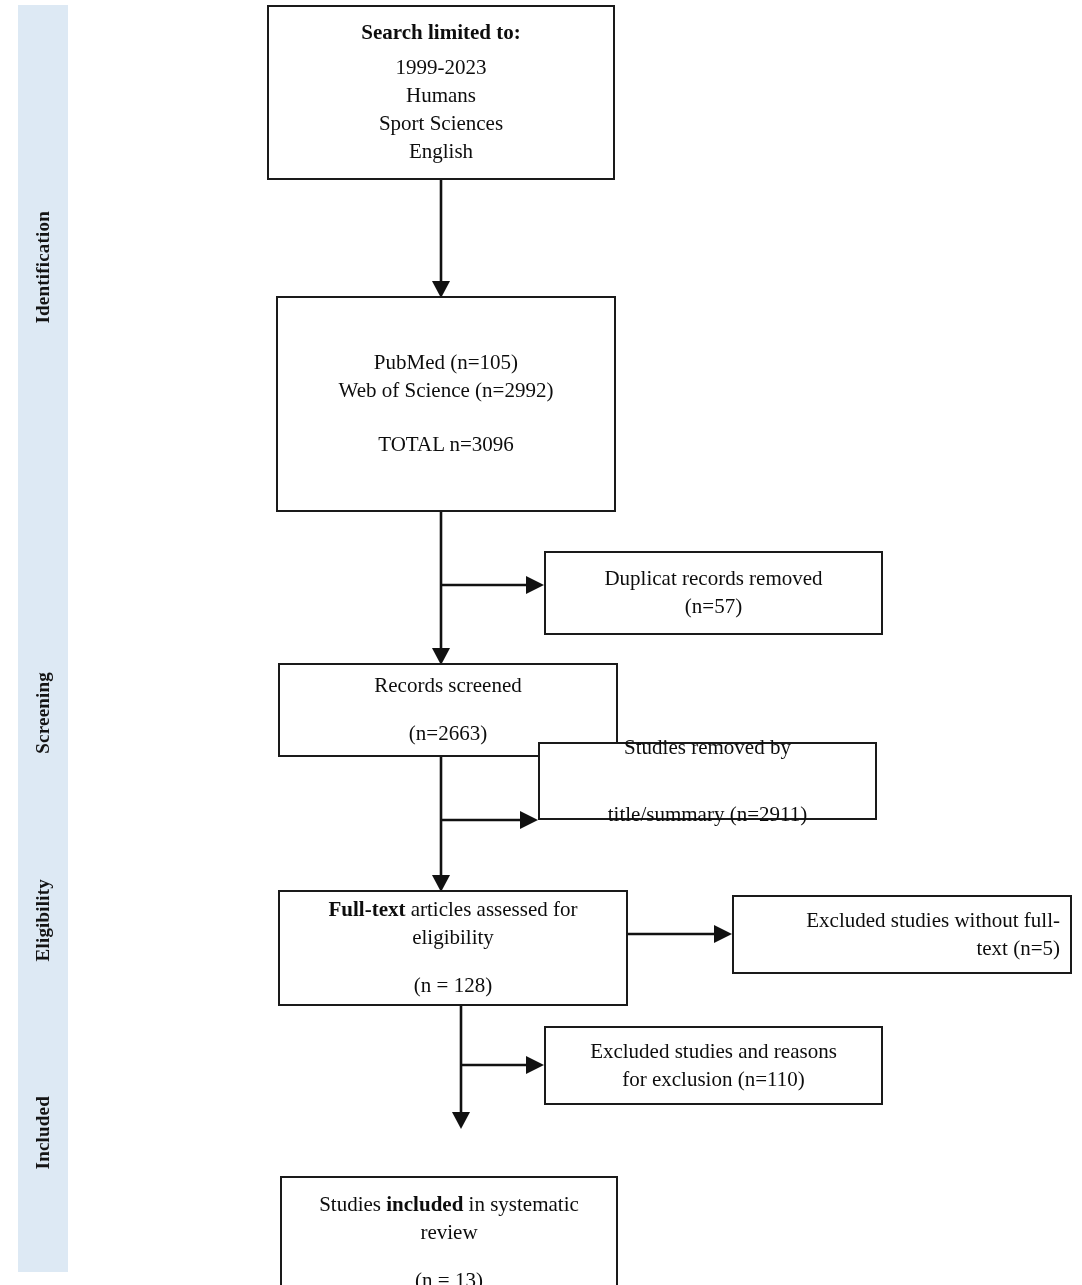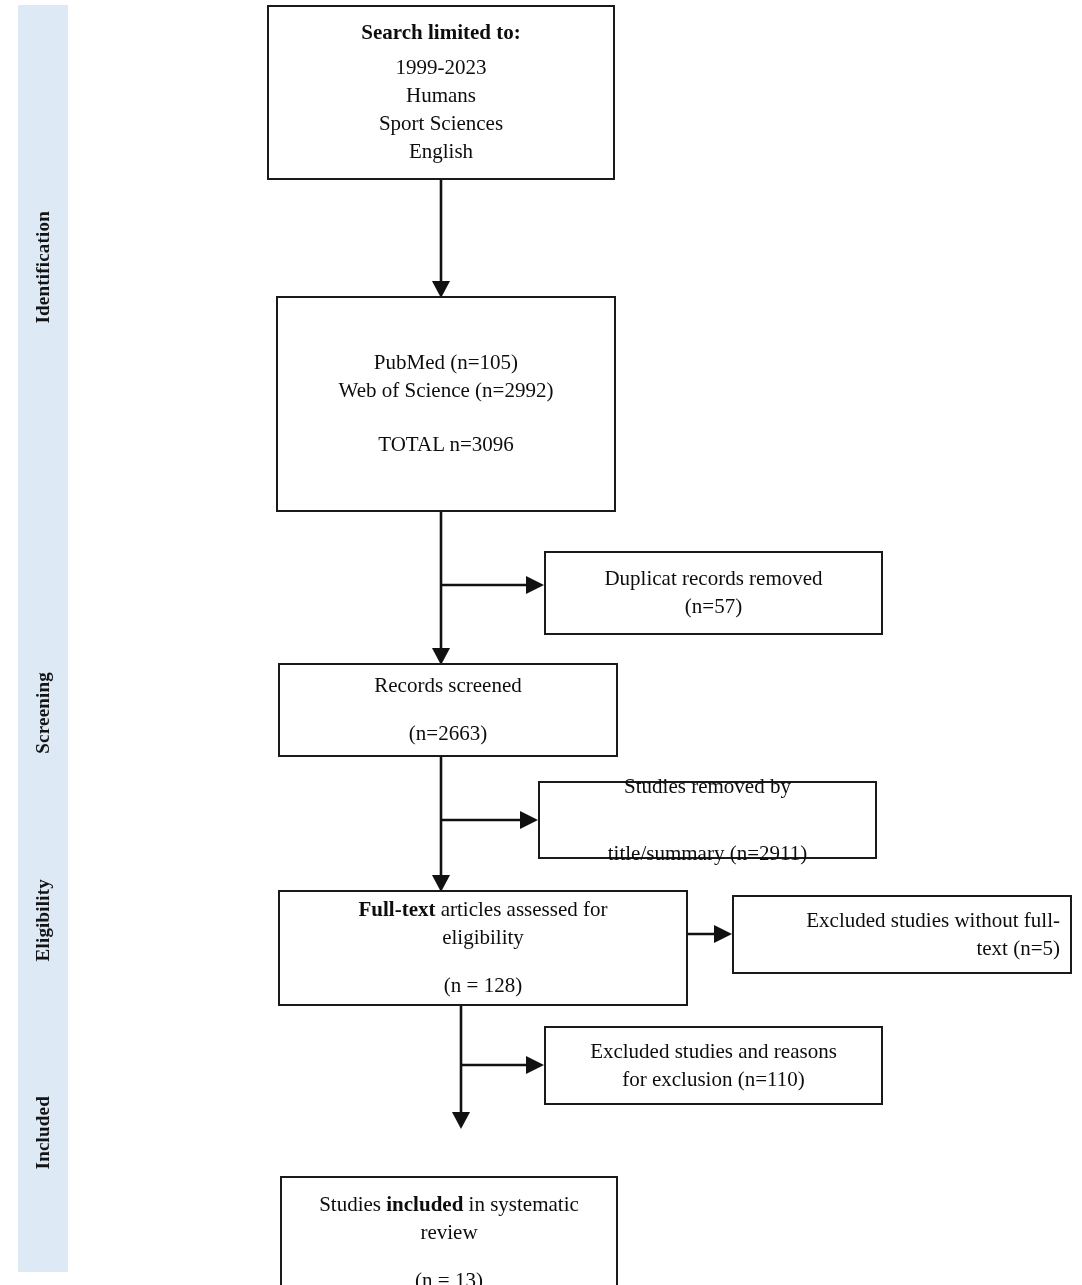--- a/index.html
+++ b/index.html
@@ -146,26 +146,26 @@
     <span class="line">Duplicat records removed</span>
     <span class="line">(n=57)</span>
   </div>
 
   <div class="node" style="left:278px; top:663px; width:340px; height:94px;">
     <span class="line">Records screened</span>
     <span class="gap-sm"></span>
     <span class="line">(n=2663)</span>
   </div>
 
-  <div class="node" style="left:538px; top:781px; width:339px; height:78px;gap:39px;">
+  <div class="node" style="left:538px; top:742px; width:339px; height:78px;gap:39px;">
     <span class="line">Studies removed by</span>
     <span class="line">title/summary (n=2911)</span>
   </div>
 
-  <div class="node" style="left:278px; top:890px; width:410px; height:116px;">
+  <div class="node" style="left:278px; top:890px; width:350px; height:116px;">
     <span class="line">
       <b>Full-text</b><span> articles assessed for</span>
     </span>
     <span class="line">eligibility</span>
     <span class="gap-sm"></span>
     <span class="line">(n = 128)</span>
   </div>
 
   <div class="node" style="left:732px; top:895px; width:340px; height:79px;text-align:right;">
     <span class="line">Excluded studies without full-</span>

